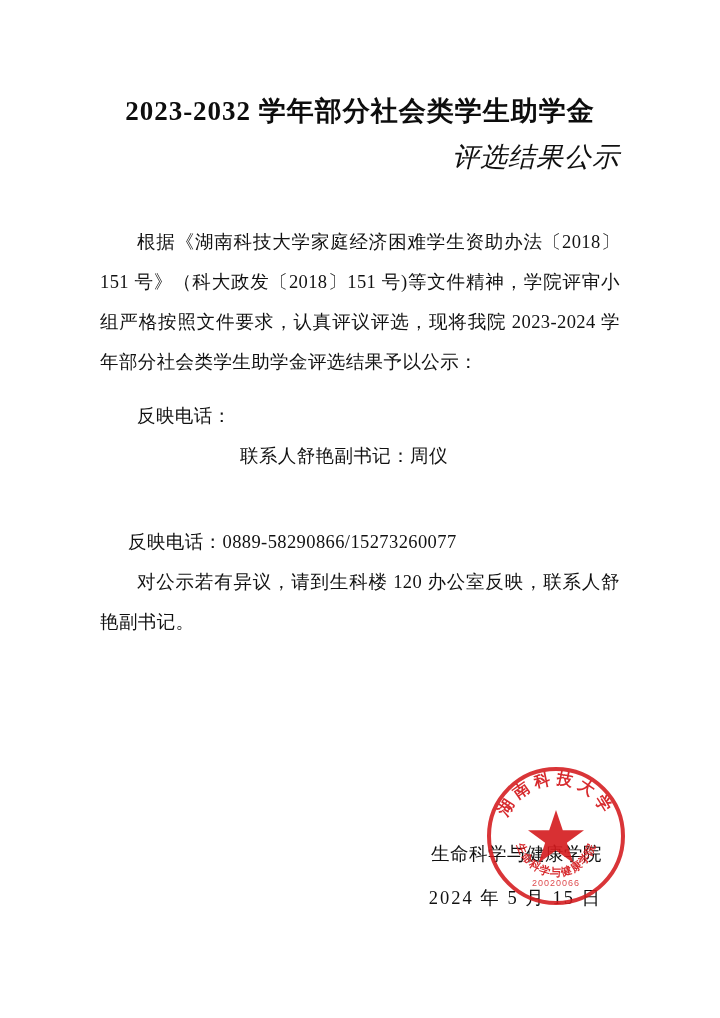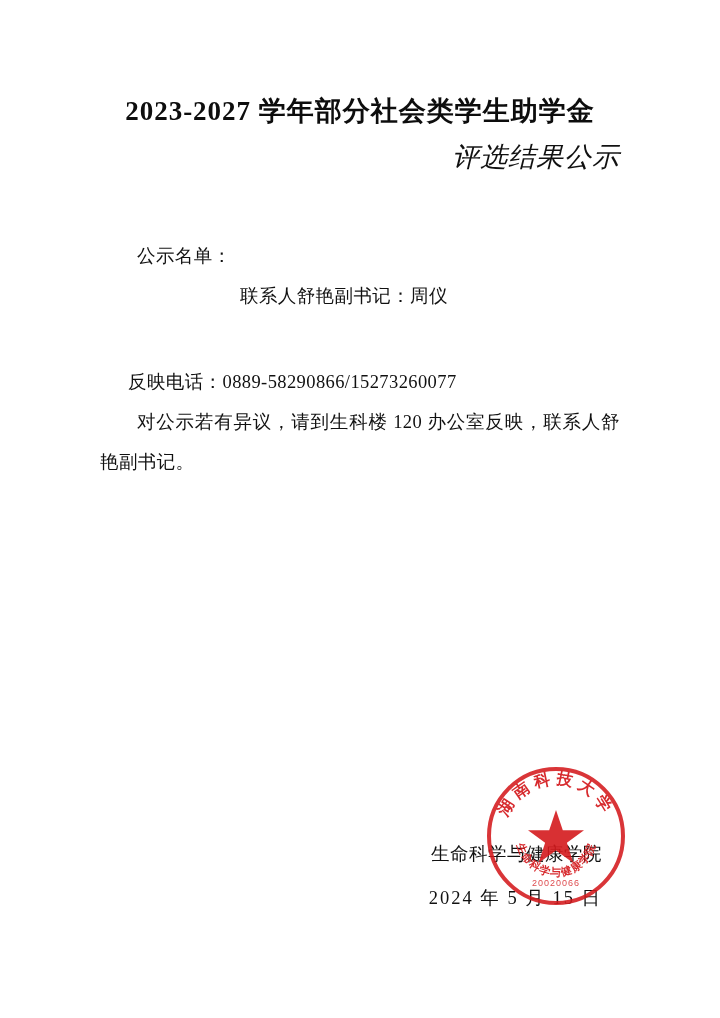--- a/index.html
+++ b/index.html
@@ -107,28 +107,29 @@
   }
   .seal svg { display: block; }
 </style>
 </head>
 <body>
 
 <div class="page">
 
   <div class="content">
 
-    <h1 class="title">2023-2027 学年部分社会类学生助学金</h1>
+    <h1 class="title">2023-2032 学年部分社会类学生助学金</h1>
     <div class="title-line2">评选结果公示</div>
 
     <div class="body-block">
+      <p class="para indent">根据《湖南科技大学家庭经济困难学生资助办法〔2018〕151 号》（科大政发〔2018〕151 号)等文件精神，学院评审小组严格按照文件要求，认真评议评选，现将我院 2023-2024 学年部分社会类学生助学金评选结果予以公示：</p>
 
       <div class="spacer-sm"></div>
 
-      <p class="para indent">公示名单：</p>
+      <p class="para indent">反映电话：</p>
 
 
       <p class="list-line"><span>联系人舒艳副书记：</span><span>周仪</span></p>
 
       <div class="spacer-lg"></div>
 
       <p class="info-line">反映电话：0889-58290866/15273260077</p>
 
       <p class="para indent">对公示若有异议，请到生科楼 120 办公室反映，联系人舒艳副书记。</p>
     </div>

